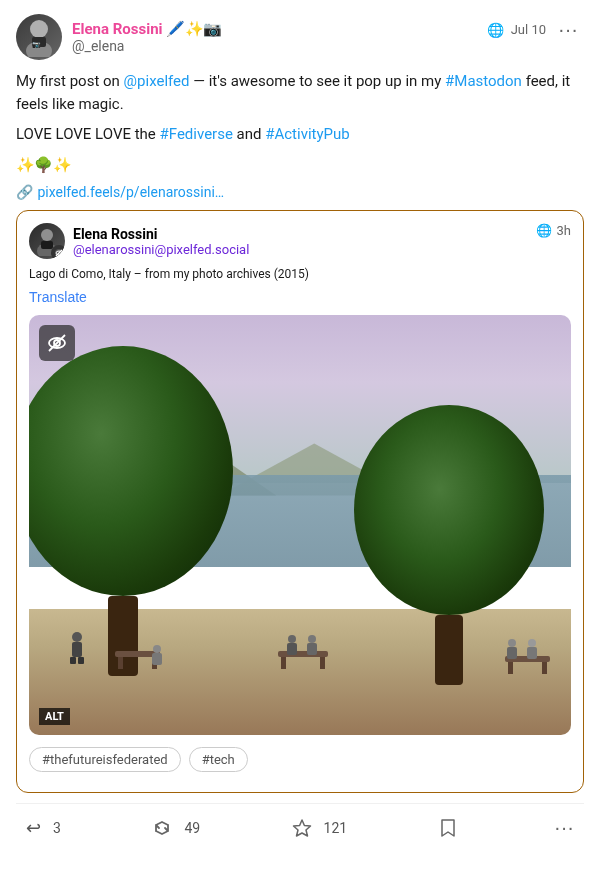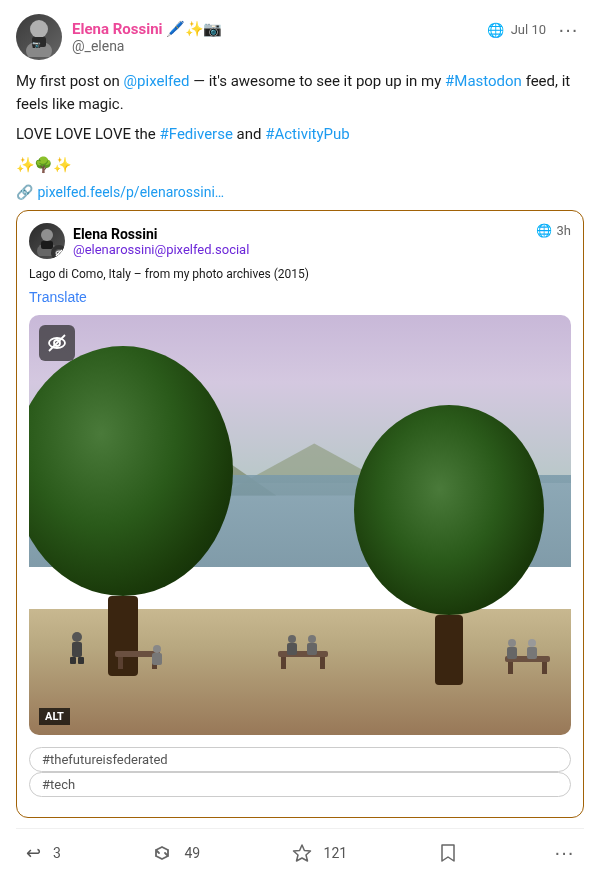--- a/index.html
+++ b/index.html
@@ -269,23 +269,22 @@
       color: #fff;
       font-size: 11px;
       font-weight: 700;
       padding: 2px 6px;
       border-radius: 0;
     }
 
     
     .tags-row {
       display: flex;
-      gap: 0;
+      gap: 8px;
       padding: 12px 0 8px 0;
-      flex-direction: column;
     }
 
     .tag {
       border: 1px solid #ccc;
       border-radius: 20px;
       padding: 4px 12px;
       font-size: 13px;
       color: #555;
       background: #fff;
       cursor: pointer;

